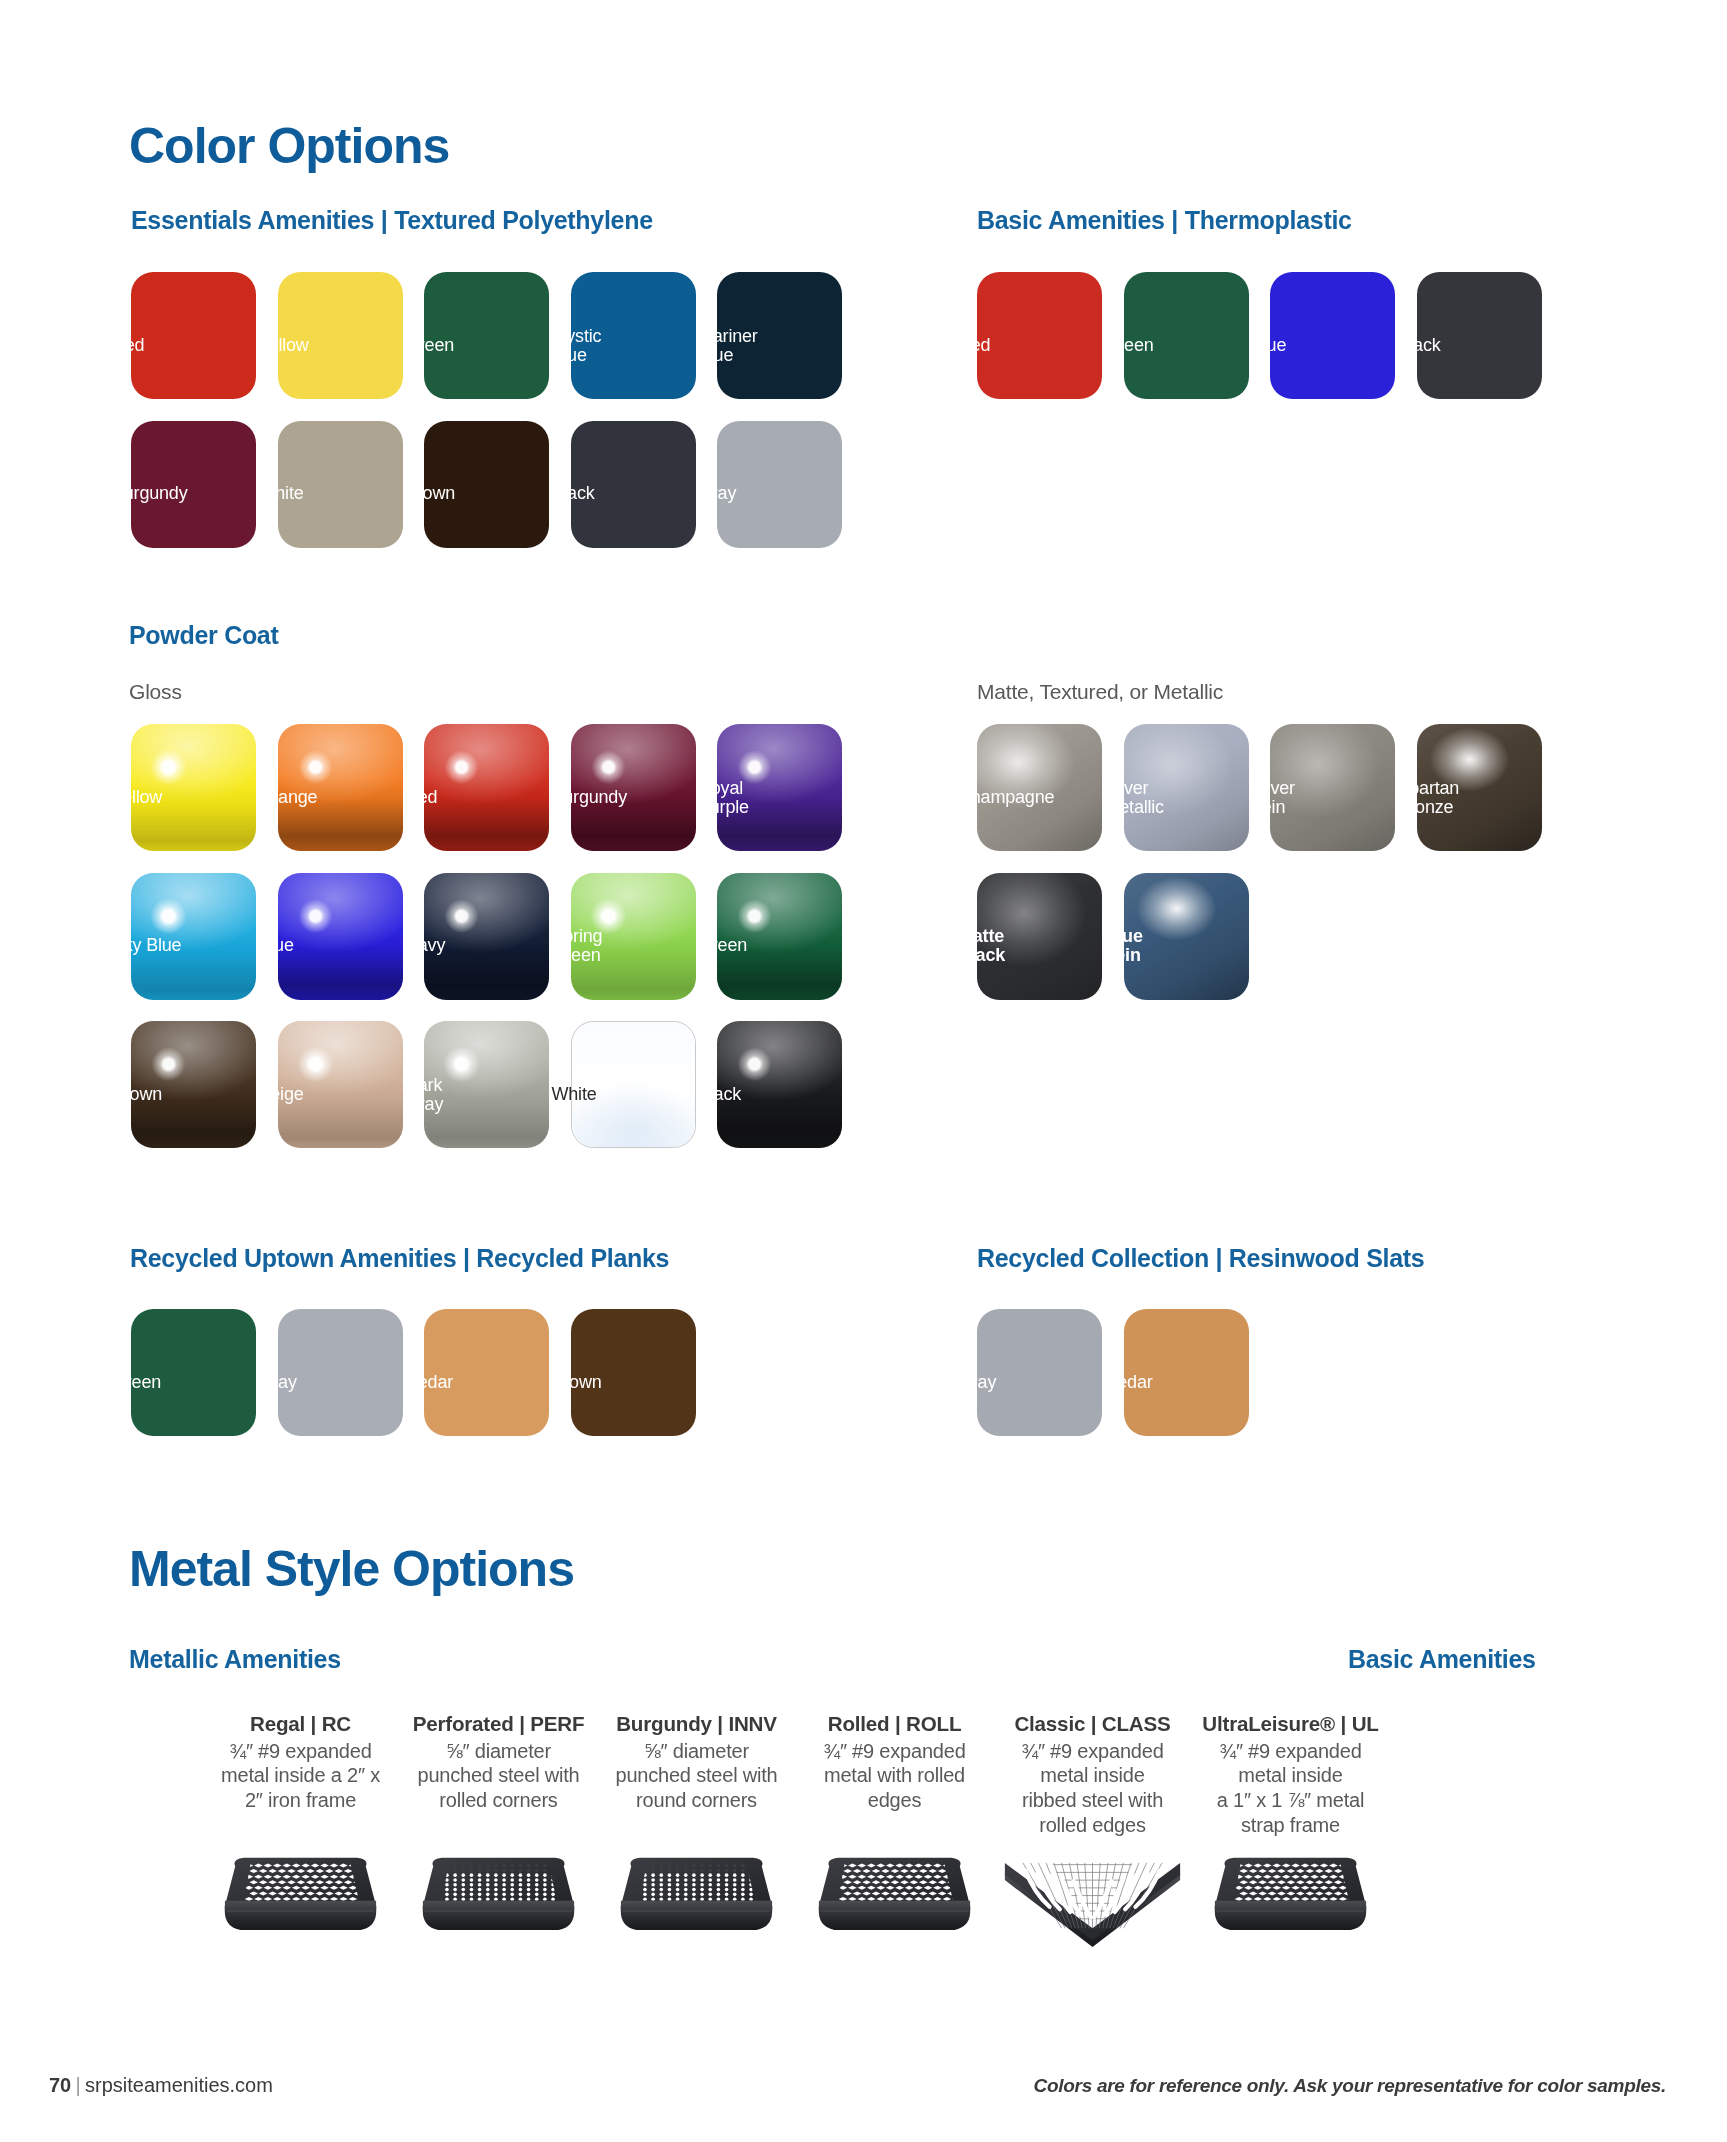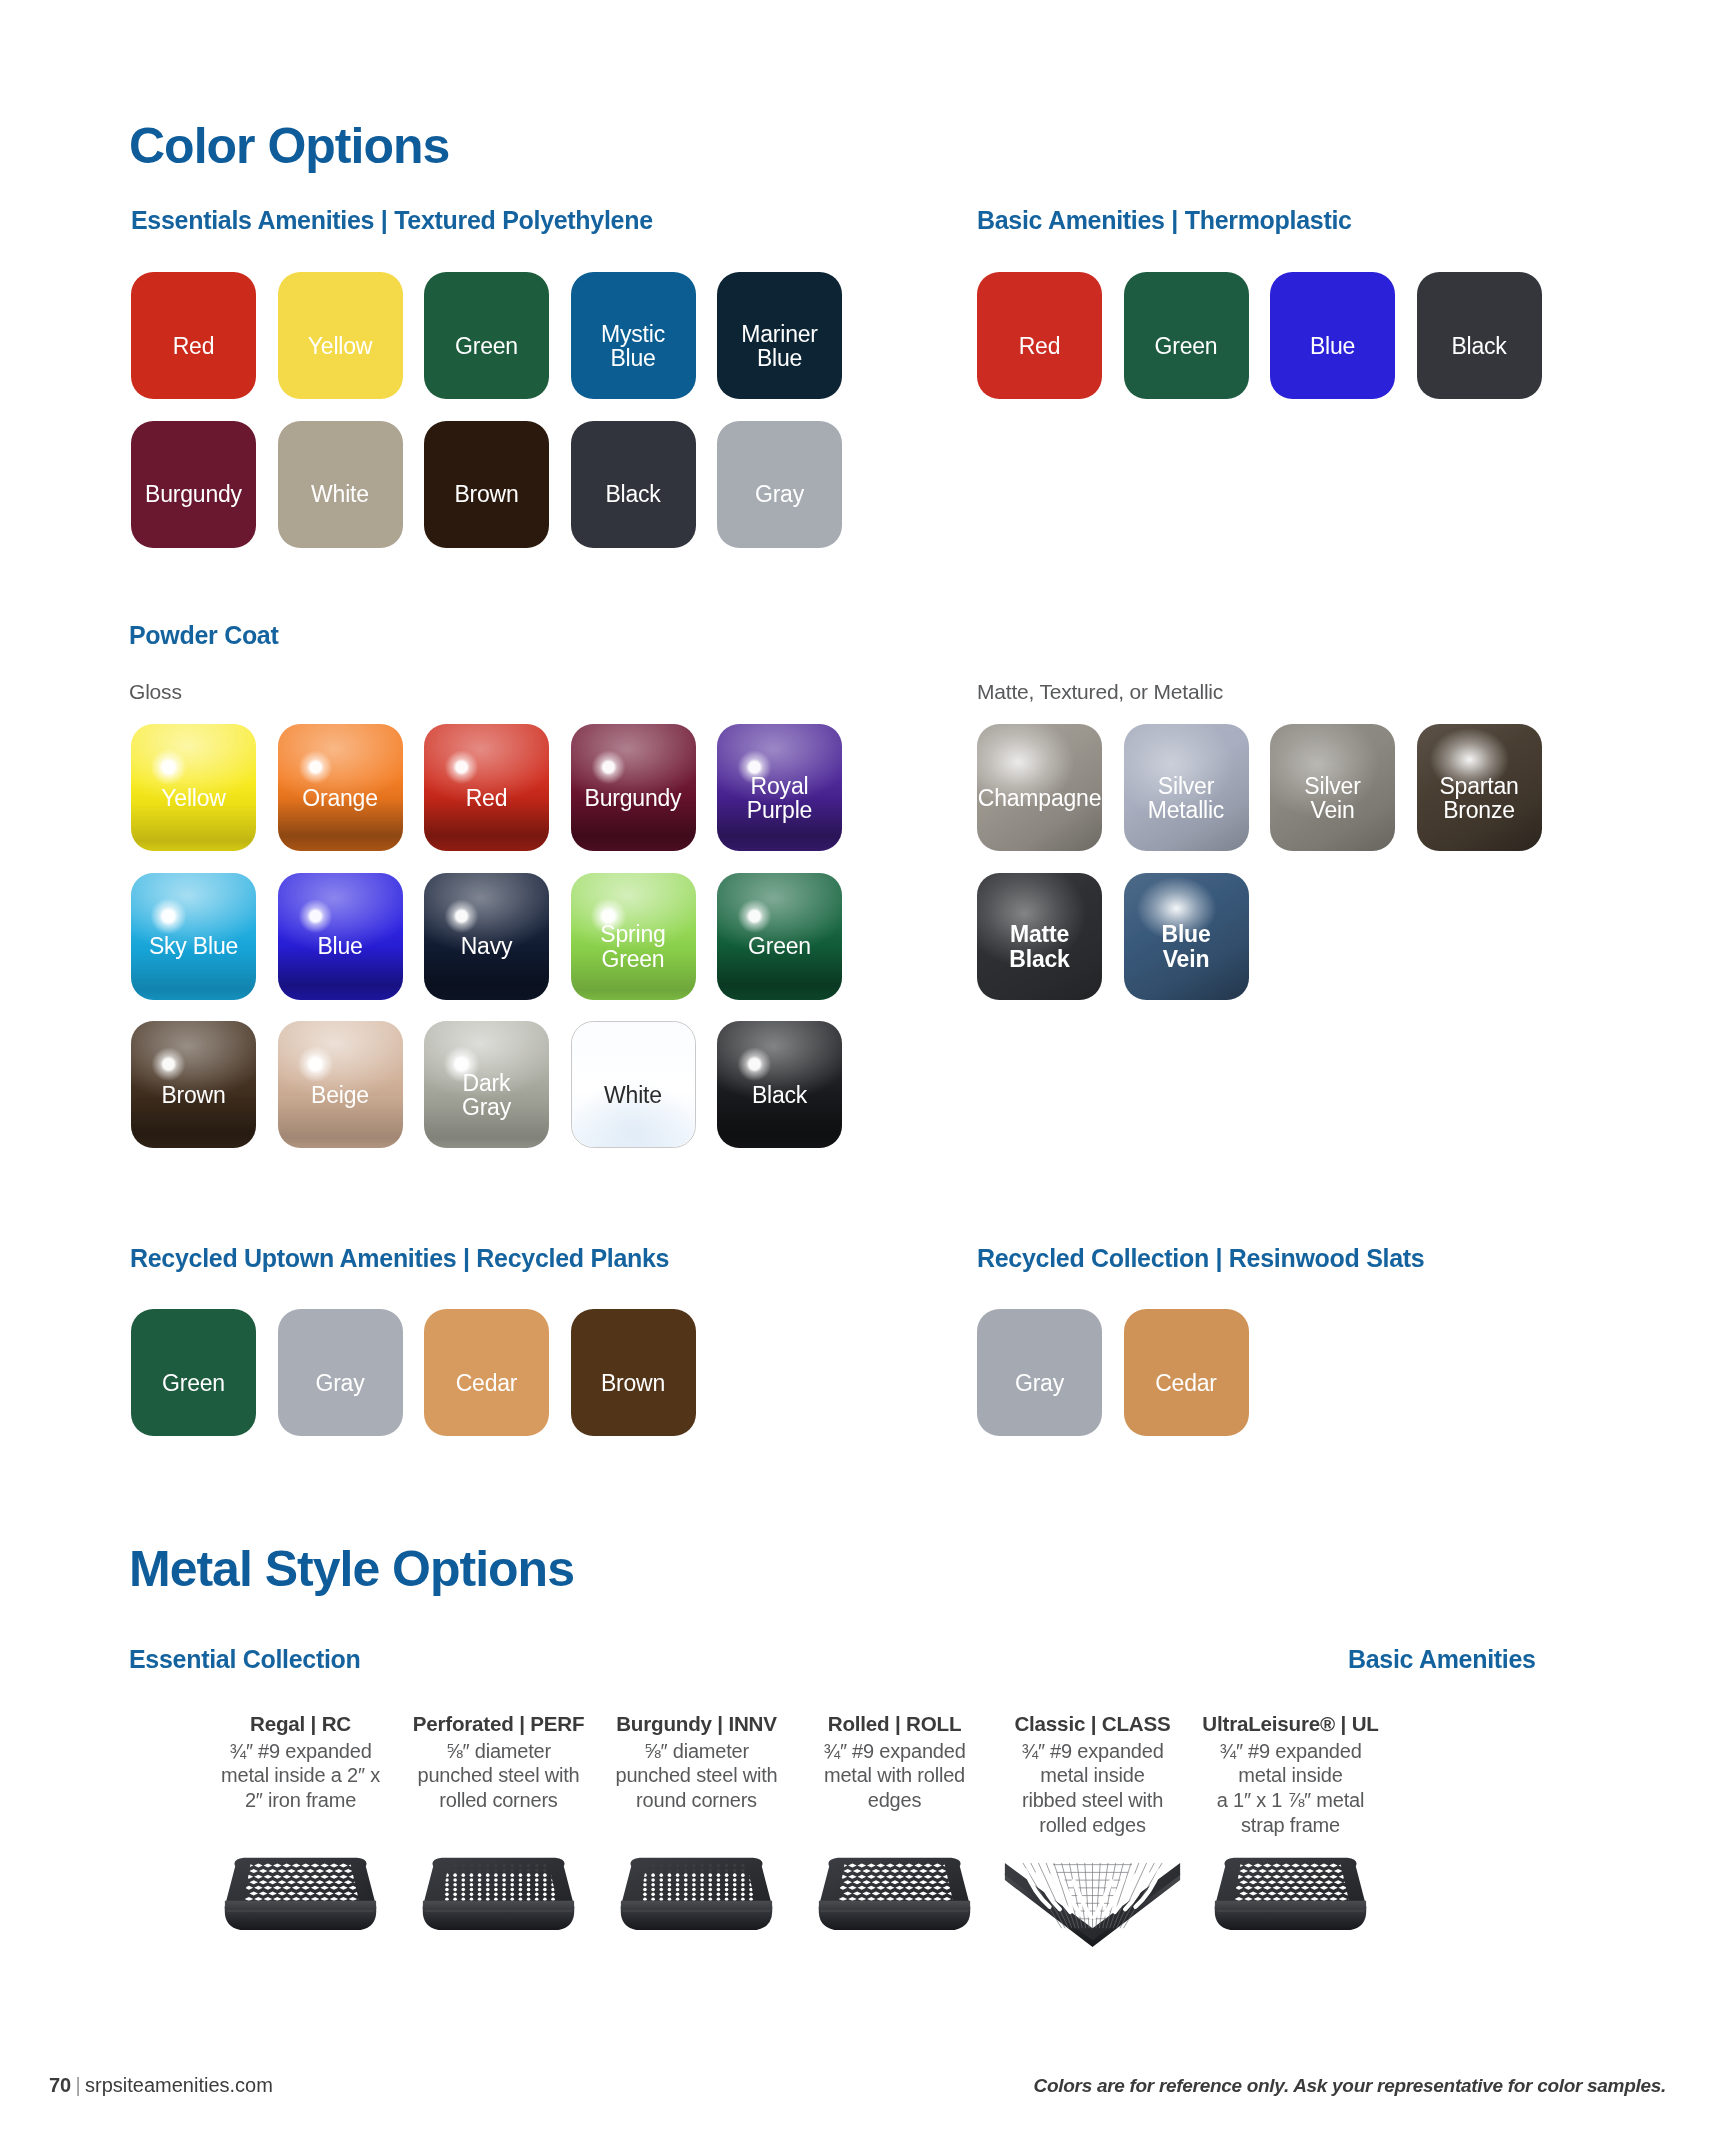--- a/index.html
+++ b/index.html
@@ -37,22 +37,21 @@
     margin-right: 21.5px;
     margin-bottom: 21.5px;
     overflow: visible;
     flex: 0 0 auto;
   }
   .swatch .lbl {
     position: absolute;
     left: 50%; top: 58%;
     transform: translate(-50%, -50%);
     width: 163px;
-    text-align: center;
-    font-size: 23px;
+    font-size: 18px;
     line-height: 1.06;
     color: #ffffff;
     white-space: pre-line;
     letter-spacing: -0.2px;
     pointer-events: none;
   }
   .swatch.dkt .lbl { color: #2b2b2b; }
   .swatch.bold .lbl { font-weight: bold; }
   .swatch.wborder { border: 0.9px solid #c9c9c9; }
 
@@ -289,21 +288,21 @@
   <div class="grid" style="left:977px; top:1309px; width:602px;">
       <div class="swatch " style="background: rgb(165, 170, 178);">
         <span class="lbl" style="color: rgb(255, 255, 255);">Gray</span>
       </div>
       <div class="swatch " style="background: rgb(207, 146, 87);">
         <span class="lbl" style="color: rgb(255, 255, 255);">Cedar</span>
       </div>
     </div>
 
   <div class="h1" style="left:129px; top:1540px;">Metal Style Options</div>
-  <div class="h2" style="left:129px; top:1645px;">Essential Collection</div>
+  <div class="h2" style="left:129px; top:1645px;">Metallic Amenities</div>
   <div class="h2" style="left:1348px; top:1645px;">Basic Amenities</div>
 
   <div id="metal-cols">
       <div class="metal-col" style="left: 206px; top: 1712px;">
         <div class="metal-title">Regal | RC</div>
         <div class="metal-desc">¾″ #9 expanded
 metal inside a 2″ x
 2″ iron frame</div>
       </div>
       <div class="metal-col" style="left: 404px; top: 1712px;">

